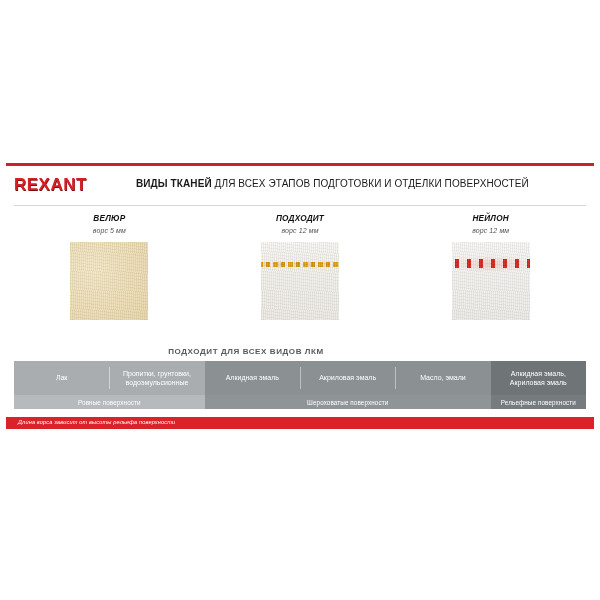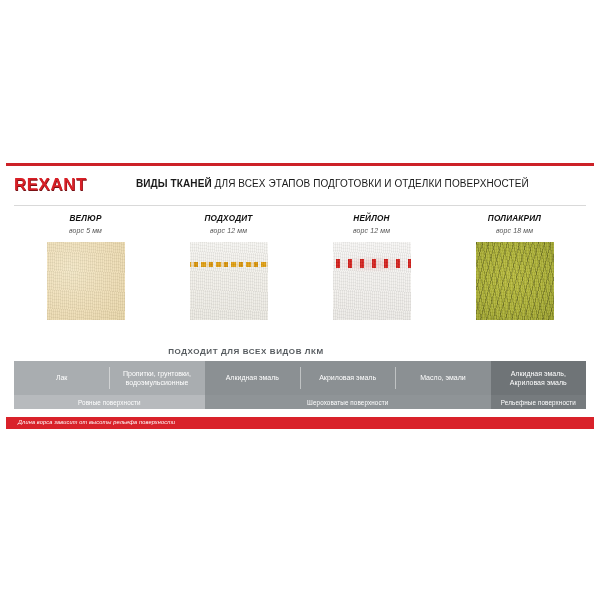--- a/index.html
+++ b/index.html
@@ -352,27 +352,20 @@
 
     <div class="col">
       <div class="col-name">НЕЙЛОН</div>
       <div class="col-sub">ворс 12 мм</div>
       <div class="swatch sw-nylon">
         <div class="halo"></div>
         <div class="dashes"></div>
       </div>
     </div>
 
-    <div class="col">
-      <div class="col-name">ПОЛИАКРИЛ</div>
-      <div class="col-sub">ворс 18 мм</div>
-      <div class="swatch sw-polyacryl">
-        <div class="flecks"></div>
-      </div>
-    </div>
 
   </div>
 
   <div class="lkm-title">ПОДХОДИТ ДЛЯ ВСЕХ ВИДОВ ЛКМ</div>
 
   <div class="table">
 
     <div class="table-row-main">
       <div class="cell g-light" style="flex:1 1 0">Лак</div>
       <div class="cell g-light cell-sep" style="flex:1 1 0">Пропитки, грунтовки, водоэмульсионные</div>

